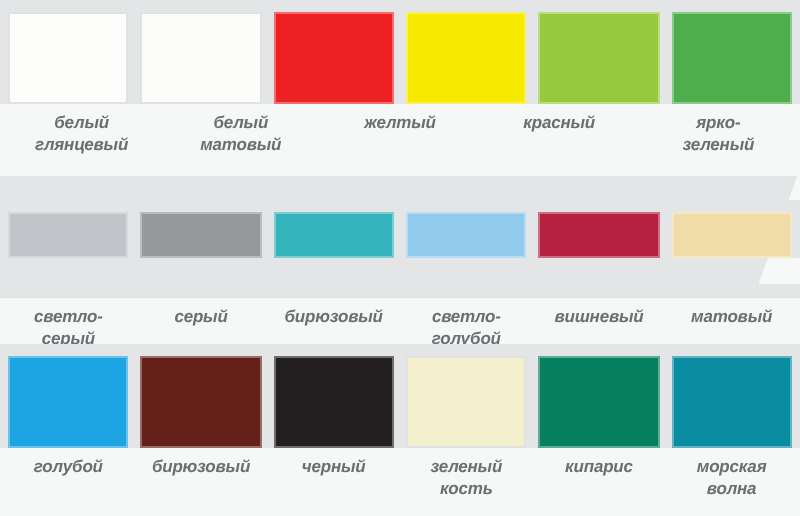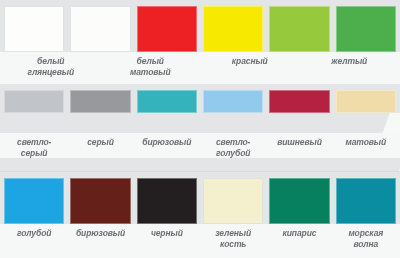--- a/index.html
+++ b/index.html
@@ -44,21 +44,21 @@
 
   .swatch-row {
     position: absolute;
     left: 0;
     width: 400px;
     display: flex;
     flex-direction: column;
     border-radius: 13px;
   }
   .row-1 { top: 0;   height: 88px; }
-  .row-2 { top: 84px; height: 74px; gap: 20px; }
+  .row-2 { top: 100px; height: 74px; gap: 20px; }
   .row-3 { top: 172px; height: 86px; }
 
   .tiles {
     display: flex;
     width: 400px;
     box-sizing: border-box;
     padding: 6px 4px 0 4px;
     gap: 6px;
     background: #e3e5e7;
   }
@@ -125,22 +125,24 @@
       <div class="tile" style="background-color: rgb(237, 32, 36);"></div>
       <div class="tile" style="background-color: rgb(247, 233, 0);"></div>
       <div class="tile" style="background-color: rgb(151, 201, 61);"></div>
       <div class="tile" style="background-color: rgb(76, 175, 76);"></div>
     </div>
     <div class="labels">
       <div class="label">белый
 глянцевый</div>
       <div class="label">белый
 матовый</div>
+      <div class="label">желтый</div>
       <div class="label">красный</div>
-      <div class="label">желтый</div>
+      <div class="label">ярко-
+зеленый</div>
     </div>
   </div>
 
   <div class="swatch-row row-2">
     <div class="tiles">
       <div class="tile" style="background-color: rgb(193, 196, 200);"></div>
       <div class="tile" style="background-color: rgb(151, 153, 156);"></div>
       <div class="tile" style="background-color: rgb(52, 179, 188);"></div>
       <div class="tile" style="background-color: rgb(146, 202, 238);"></div>
       <div class="tile" style="background-color: rgb(181, 33, 64);"></div>

